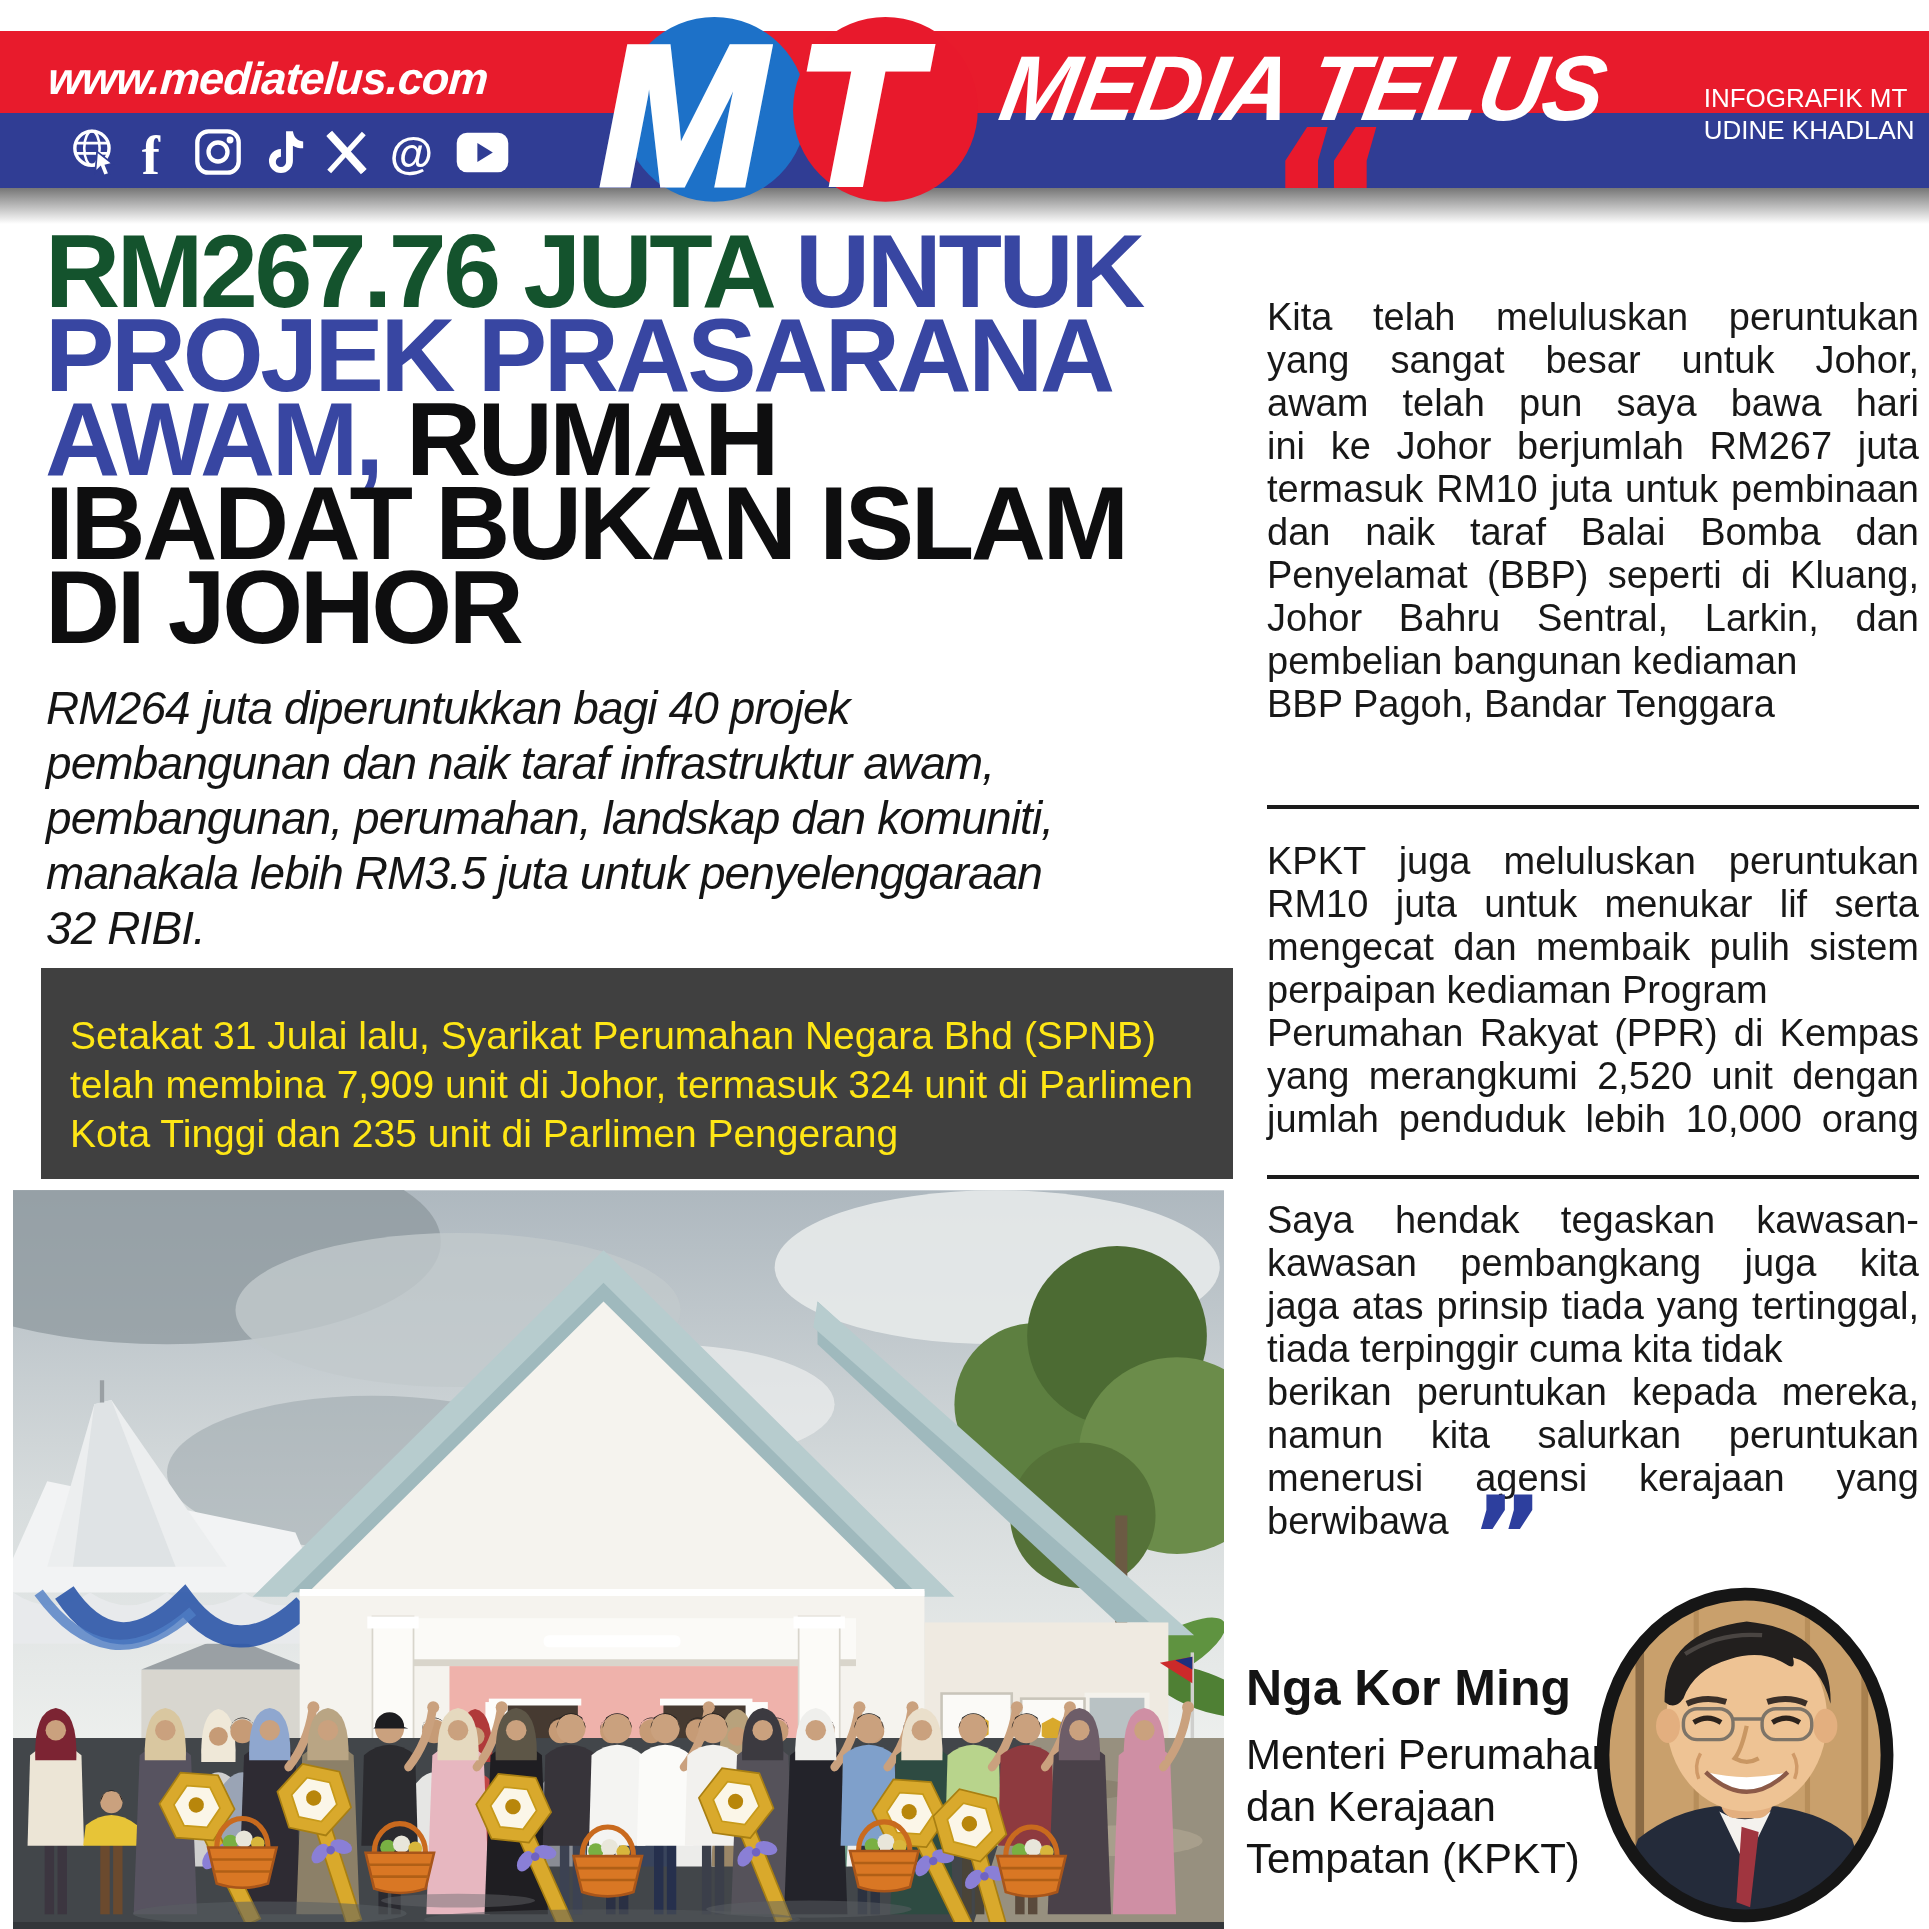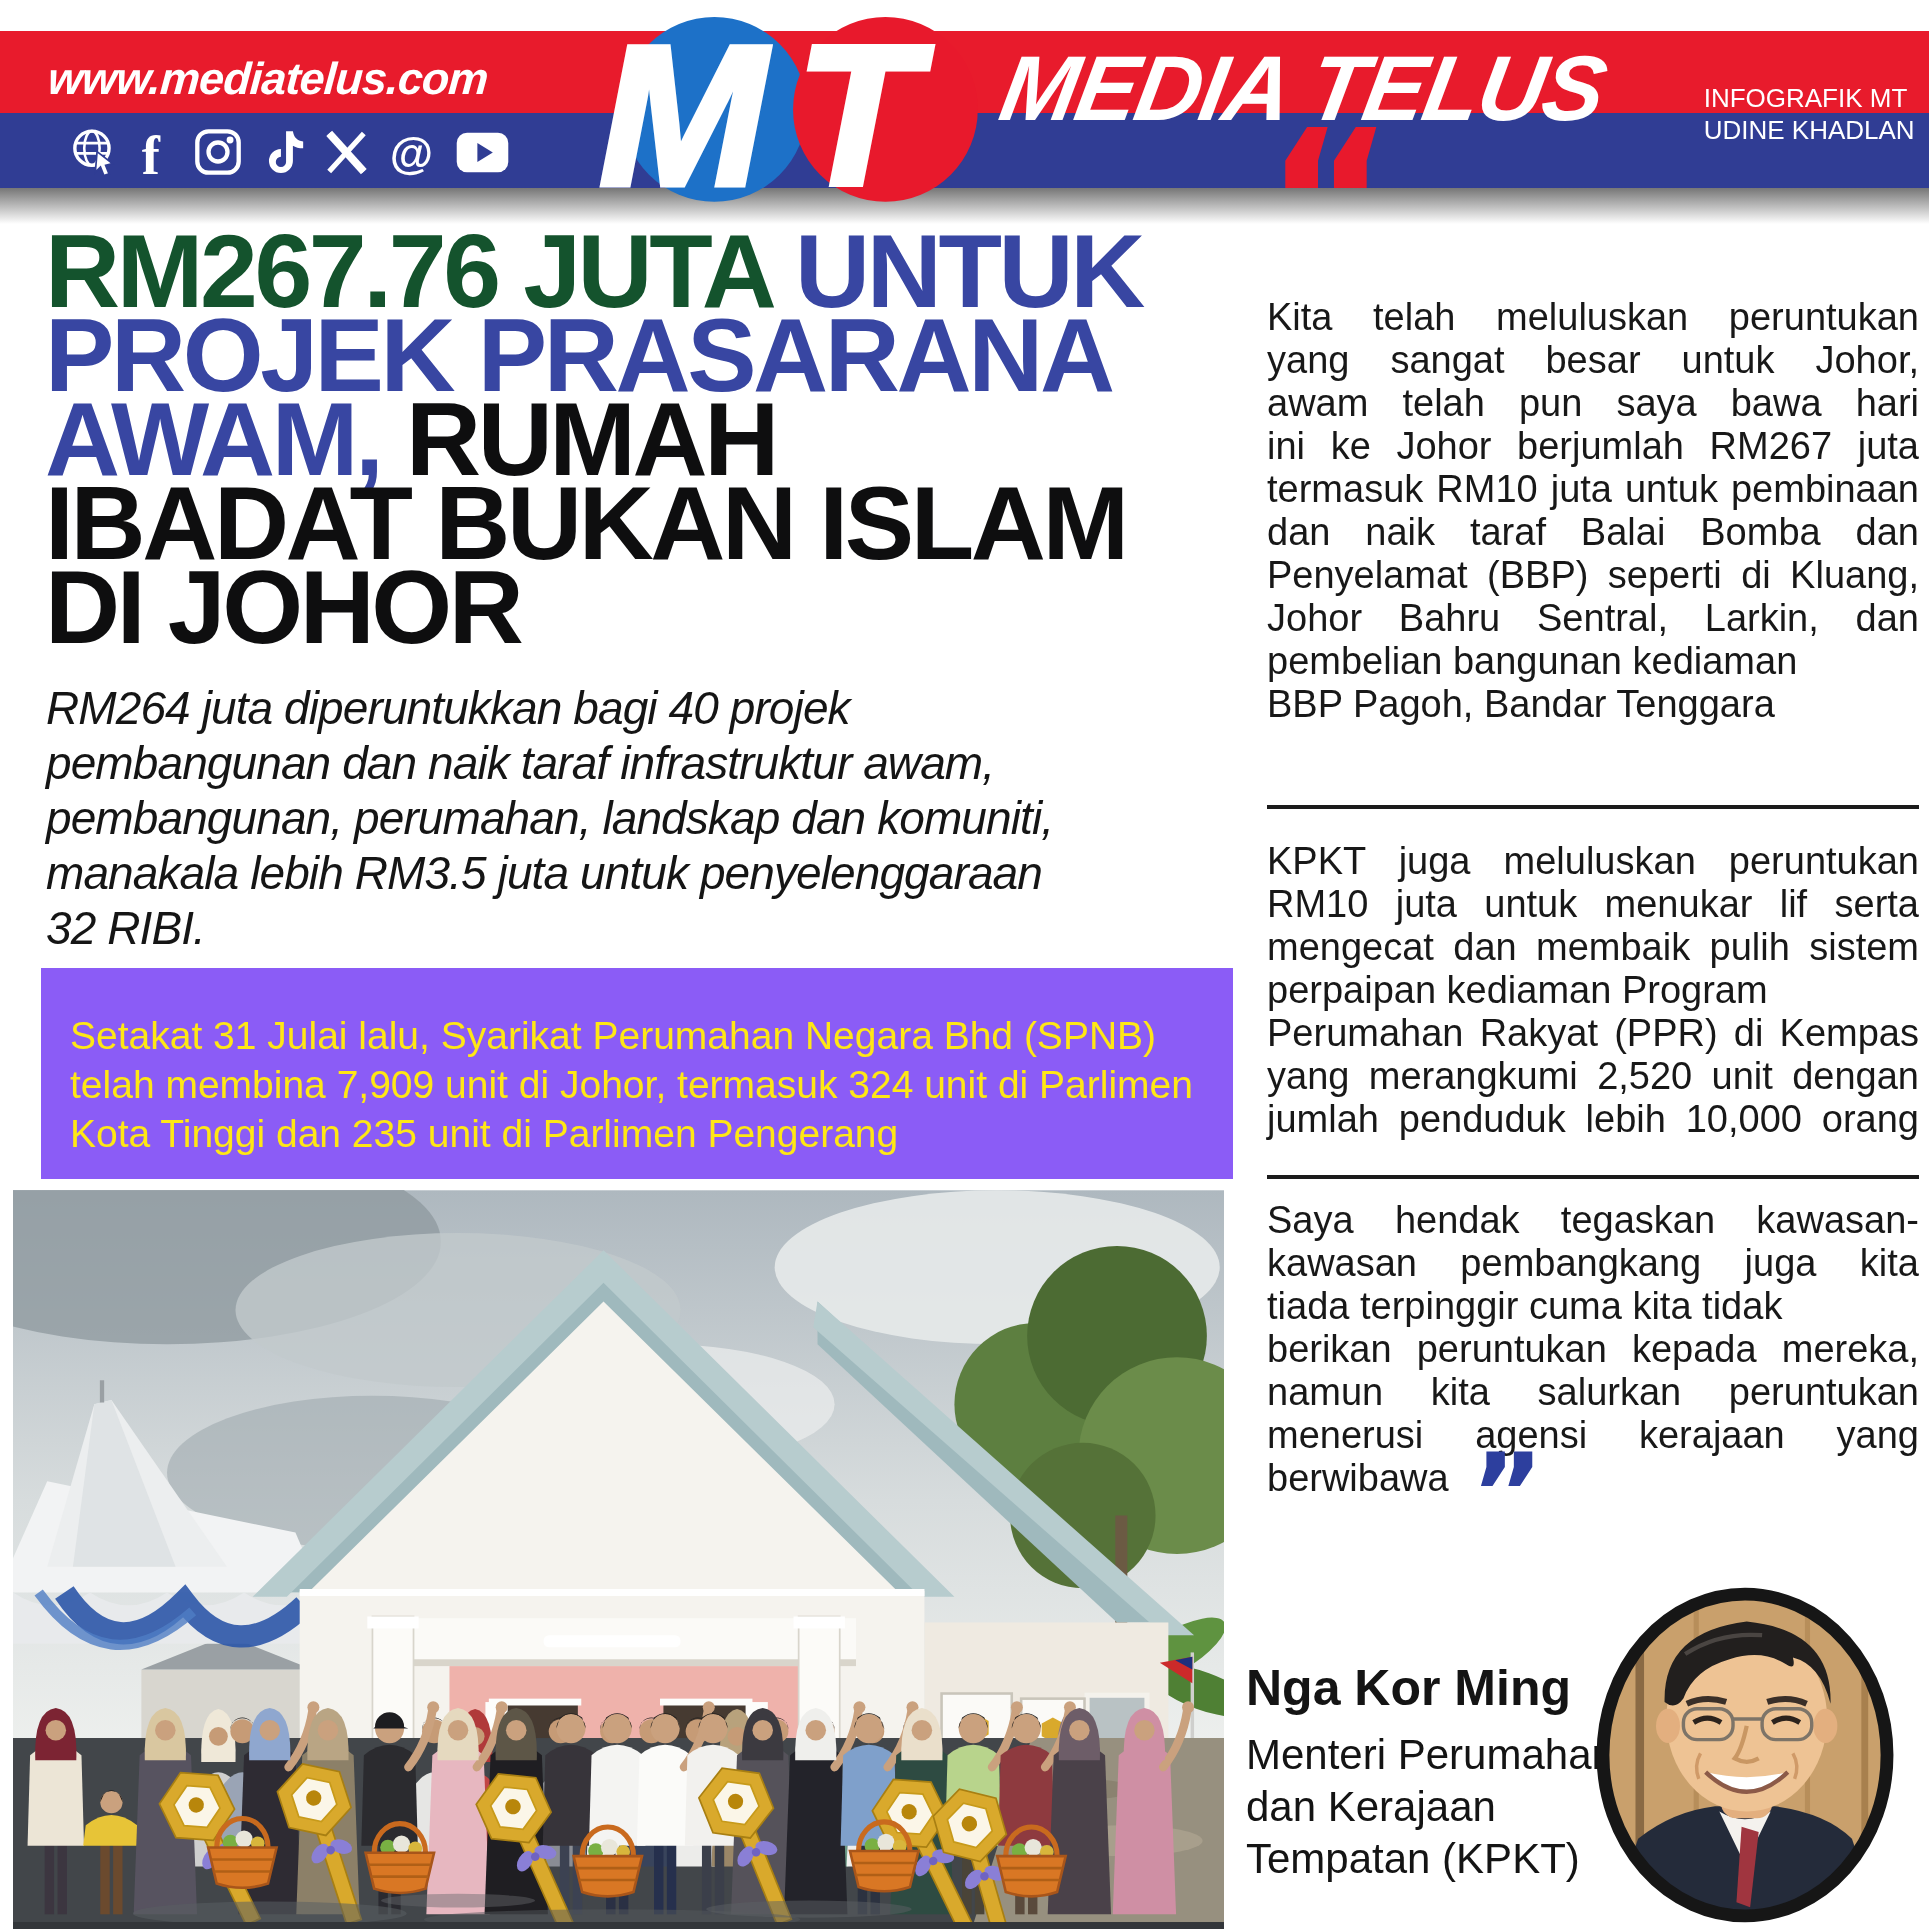--- a/index.html
+++ b/index.html
@@ -20,21 +20,21 @@
   .credit{position:absolute;right:15.4px;top:82px;color:#ffffff;font-size:26px;
           line-height:32px;text-align:left;}
   
   .headline{position:absolute;left:45px;top:229px;width:1199px;font-weight:bold;
             font-size:104px;line-height:84px;letter-spacing:-3.4px;white-space:nowrap;}
   .hl-red{color:#14532d;} .hl-blue{color:#3846a2;} .hl-black{color:#0e0e0f;}
   
   .lede{position:absolute;left:46px;top:681px;width:1204px;color:#151515;
         font-size:46px;line-height:55px;letter-spacing:-0.9px;font-style:italic;}
   
-  .hbox{position:absolute;left:41px;top:968px;width:1192px;height:211px;background:#8b5cf6;}
+  .hbox{position:absolute;left:41px;top:968px;width:1192px;height:211px;background:#404040;}
   .hbox-inner{position:absolute;left:29px;top:43px;width:1139px;color:#ffe715;
               font-size:39px;line-height:49px;}
   
   .q-open{position:absolute;left:1265px;top:103px;color:#e8192c;
           font-family:"DejaVu Sans", sans-serif;font-weight:bold;font-size:197px;line-height:197px;}
   .qp{position:absolute;left:1267px;width:652px;color:#181818;font-size:38px;line-height:43px;}
   .qp .ln{text-align:justify;text-align-last:justify;}
   .qp .ln.no-j{text-align:left;text-align-last:left;}
   .divider{position:absolute;left:1267px;width:652px;height:4.3px;background:#1b1b1b;}
   .q-close-glyph{font-family:"DejaVu Sans", sans-serif;font-weight:bold;color:#2d3f9e;
@@ -169,20 +169,21 @@
     <div class="ln">Perumahan Rakyat (PPR) di Kempas</div>
     <div class="ln">yang merangkumi 2,520 unit dengan</div>
     <div class="ln">jumlah penduduk lebih 10,000 orang</div>
   </div>
 
   <div class="divider" style="top:1175px;"></div>
 
   <div class="qp" style="top:1199px;">
     <div class="ln">Saya hendak tegaskan kawasan-</div>
     <div class="ln">kawasan pembangkang juga kita</div>
+    <div class="ln">jaga atas prinsip tiada yang tertinggal,</div>
     <div class="ln no-j"> tiada terpinggir cuma kita tidak</div>
     <div class="ln">berikan peruntukan kepada mereka,</div>
     <div class="ln">namun kita salurkan peruntukan</div>
     <div class="ln">menerusi agensi kerajaan yang</div>
     <div class="ln no-j">
       <span>berwibawa</span><span class="q-close-glyph">”</span>
     </div>
   </div>
 
   <div class="attribution">

